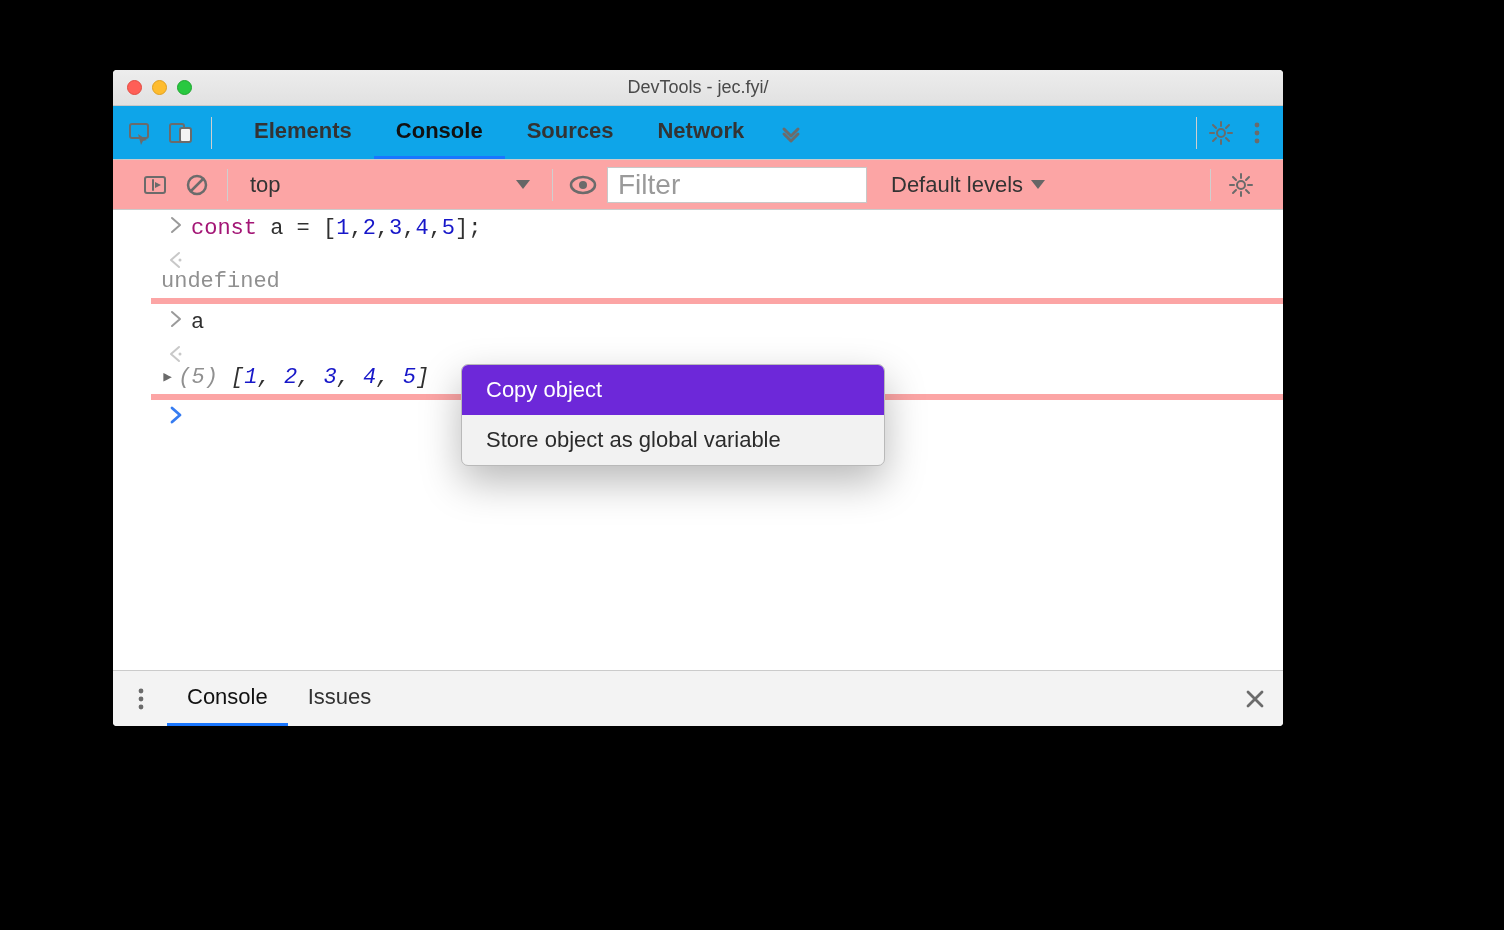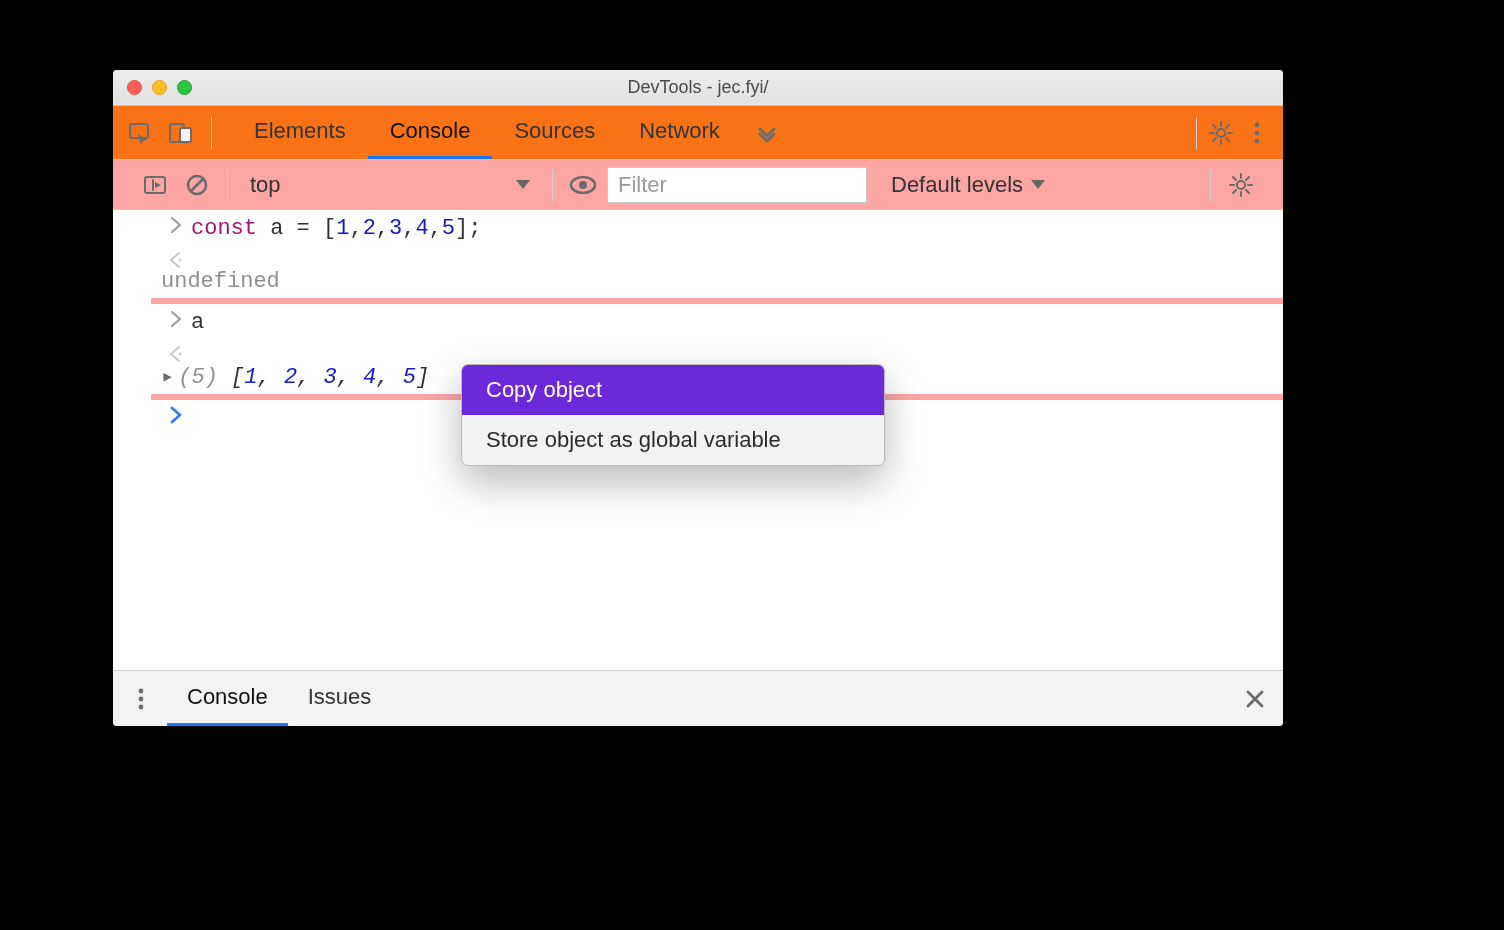--- a/index.html
+++ b/index.html
@@ -31,24 +31,25 @@
   }
   .traffic { display: flex; gap: 10px; margin-left: 14px; }
   .dot { width: 15px; height: 15px; border-radius: 50%; }
   .dot.red { background:#ff5f57; border:1px solid #e24b41; }
   .dot.yellow { background:#febc2e; border:1px solid #e0a020; }
   .dot.green { background:#28c840; border:1px solid #1fa62f; }
   .title { position:absolute; left:0; right:0; text-align:center; pointer-events:none; }
   
   .tabbar {
     height: 54px;
-    background:#f97316;
+    background:#0ea5e9;
     border-bottom:1px solid #cbcbcb;
     display:flex; align-items:center;
     padding: 0 8px;
+    font-weight: bold;
   }
   .tb-left { display:flex; align-items:center; gap:6px; }
   .icon-btn {
     width:36px; height:36px; display:flex; align-items:center; justify-content:center;
     color:#6b6b6b; cursor:pointer;
   }
   .vline { width:1px; height:32px; background:#cfcfcf; margin:0 6px; }
   .tabs { display:flex; align-items:stretch; height:100%; margin-left:14px; }
   .tab {
     padding: 0 22px; display:flex; align-items:center;
@@ -67,21 +68,21 @@
     padding:0 24px; gap:6px;
     color:#5d5d5d; font-size:22px;
   }
   .context-select {
     display:flex; align-items:center; justify-content:space-between;
     min-width:300px; height:36px;
     padding:0 10px; cursor:pointer; color:#333;
   }
   .filter-input {
     width:260px; height:36px; border:1px solid #c8c8c8; background:#fff;
-    font-size:22px; padding:0 10px; color:#333;
+    font-size:28px; padding:0 10px; color:#333;
   }
   .filter-input::placeholder { color:#9a9a9a; }
   .levels { display:flex; align-items:center; gap:8px; margin-left:18px; cursor:pointer; color:#333; }
   
   .console {
     flex:1; overflow:hidden; position:relative;
     font-family: Menlo, Consolas, "Courier New", monospace;
     font-size:22px; color:#303030;padding-left:38px;
   }
   .row { display:flex; align-items:flex-start; padding:6px 10px 4px 10px; }

